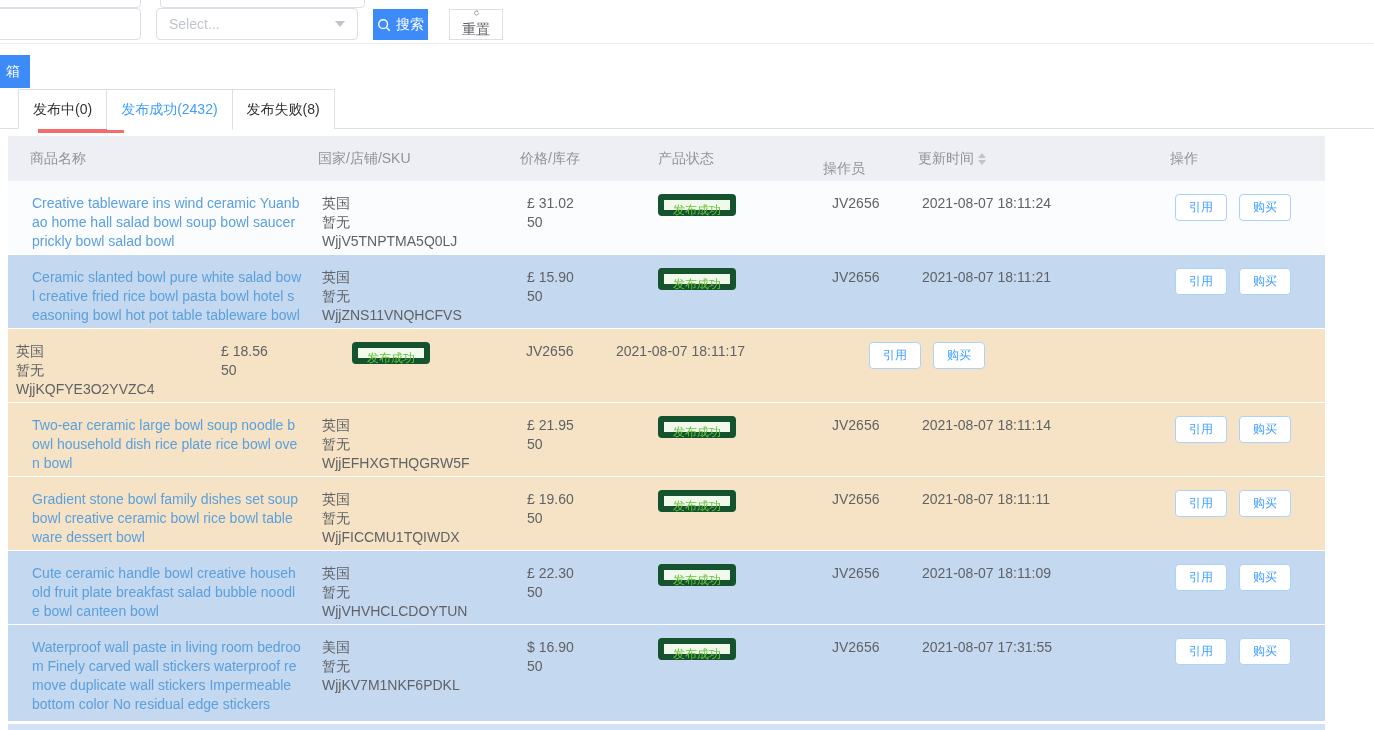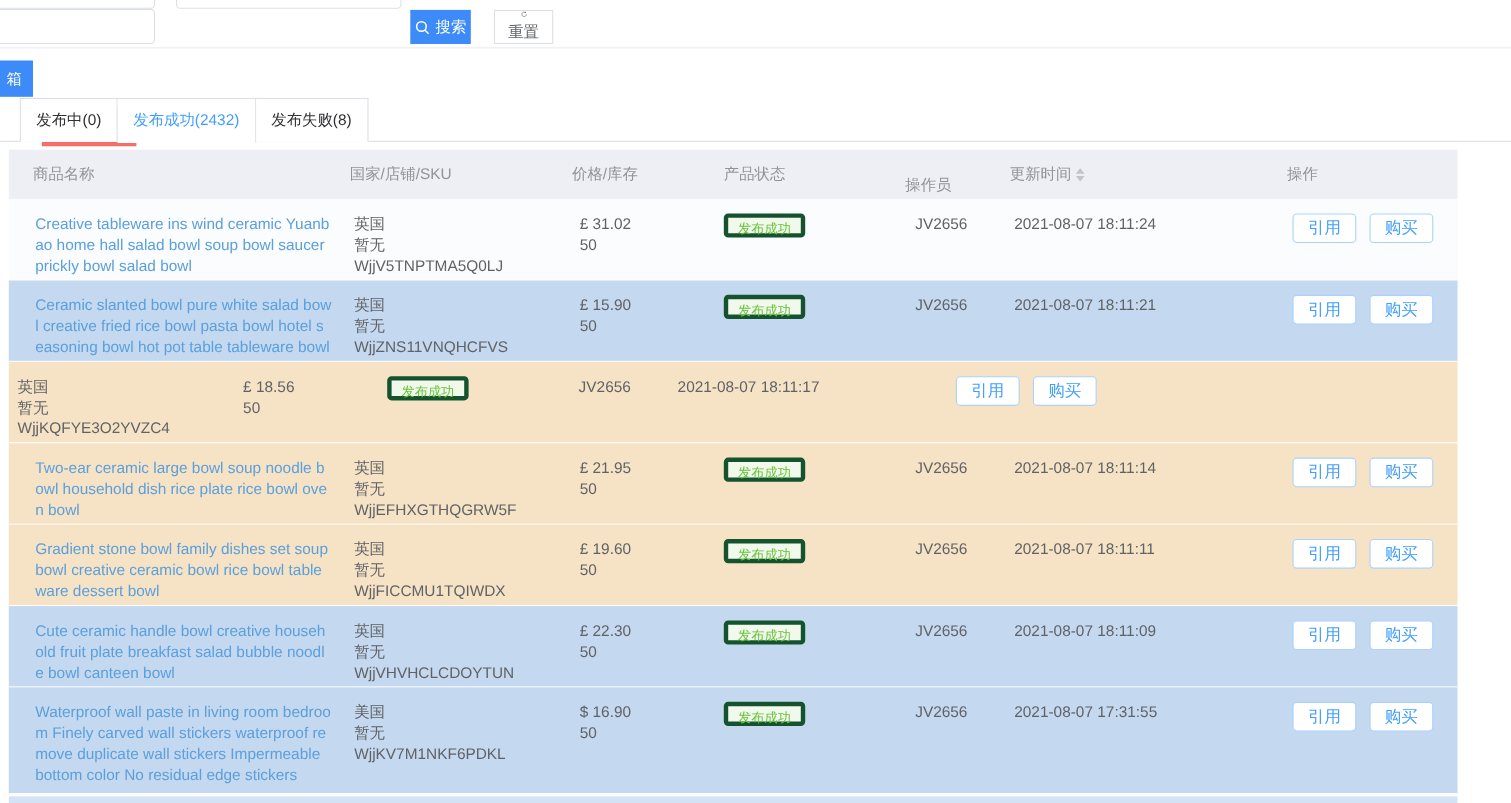--- a/index.html
+++ b/index.html
@@ -42,39 +42,43 @@
   .col-operator { width: 95px;  padding-left: 17px; }
   .col-time     { width: 252px; padding-left: 12px; }
   .col-actions  { flex: 1; padding-left: 13px; }
   .thead .col-name     { padding-left: 22px; }
   .thead .col-country  { padding-left: 4px; }
   .thead .col-price    { padding-left: 8px; }
   .thead .col-operator { padding-left: 8px; margin-top: 20px; }
   .thead .col-time     { padding-left: 8px; display: flex; align-items: center; gap: 4px; }
   .thead .col-actions  { padding-left: 8px; }
   .product-link { display: block; max-width: 270px; color: #5ba0dc; text-decoration: none; word-break: break-all; cursor: pointer; }
-  .tag-success { display: inline-block; height: 22px; line-height: 20px; padding: 0 9px; font-size: 12px; color: #67c23a; background: #f0f9eb; border: 4px solid #14532d; border-radius: 4px; }
-  .mini-btn { height: 27px; min-width: 48px; padding: 0 13px; margin-right: 8px; font-size: 15px; color: #409eff; background: #fff; border: 1px solid #a9d3fc; border-radius: 4px; cursor: pointer; }
+  .tag-success { display: inline-block; height: 22px; line-height: 20px; padding: 0 9px; font-size: 12px; color: #67c23a; background: #f0f9eb; border: 6px solid #14532d; border-radius: 4px; }
+  .mini-btn { height: 27px; min-width: 48px; padding: 0 13px; margin-right: 8px; font-size: 12px; color: #409eff; background: #fff; border: 1px solid #a9d3fc; border-radius: 4px; cursor: pointer; }
   .sort-caret { display: inline-flex; flex-direction: column; gap: 2px; cursor: pointer; }
   .sort-caret i { display: block; width: 0; height: 0; border-left: 4px solid transparent; border-right: 4px solid transparent; }
   .sort-caret .up { border-bottom: 5px solid #c0c4cc; }
   .sort-caret .down { border-top: 5px solid #c0c4cc; }
   .gap-strip { height: 2px; background: #fff; }
   .partial-row { height: 6px; }
   .icon-svg { display: block; }
 </style>
 </head>
 <body>
 
 <div id="app">
 
   <input class="text-input input-cut-top-1" style="">
   <input class="text-input input-cut-top-2" style="">
   <input class="text-input input-row2" style="">
 
+  <div class="select-box">
+    <span class="select-placeholder">Select...</span>
+    <span class="chevron-down"></span>
+  </div>
 
   <button class="btn btn-search">
     <svg class="icon-svg" width="14" height="14" viewBox="0 0 16 16">
         <circle cx="7" cy="7" r="5" fill="none" stroke="#fff" stroke-width="1.6"></circle>
         <line x1="10.8" y1="10.8" x2="14.5" y2="14.5" stroke="#fff" stroke-width="1.6"></line>
       </svg>
     <span>搜索</span>
   </button>
 
   <button class="btn btn-reset">

